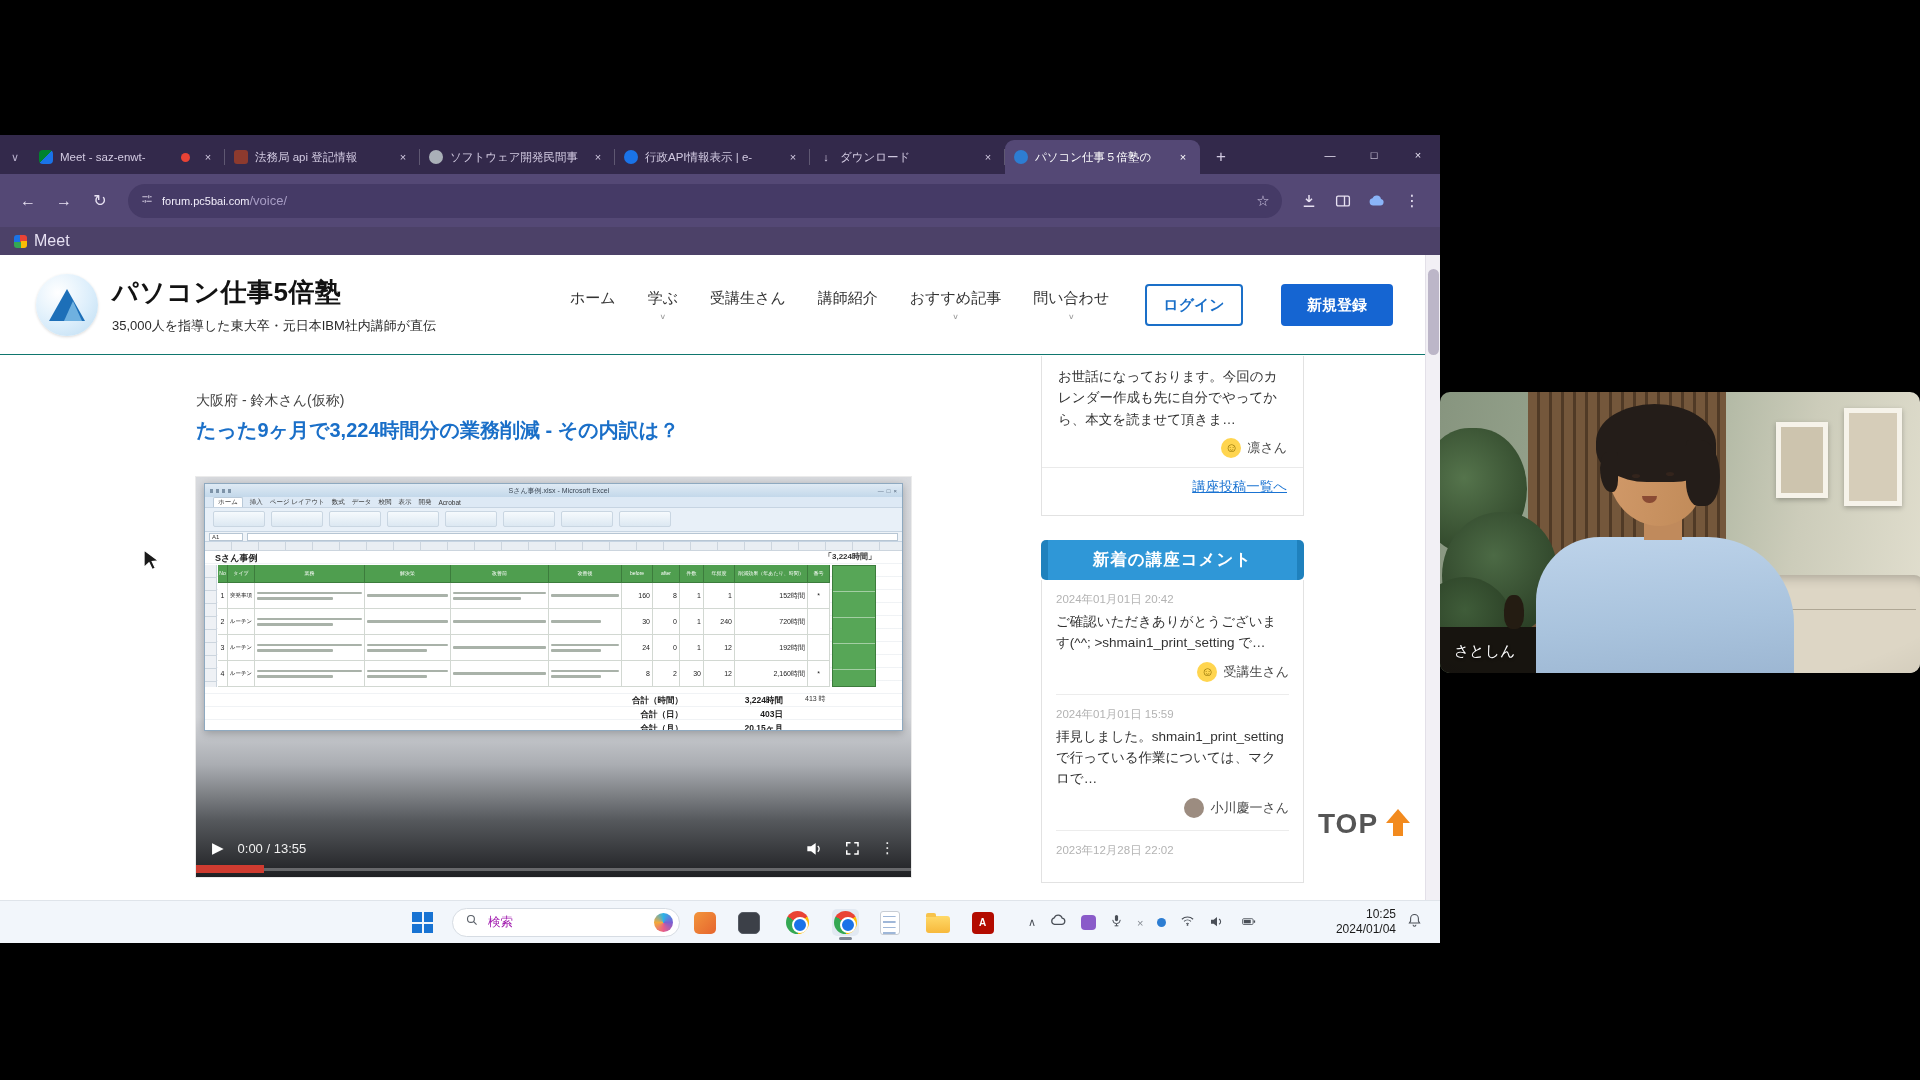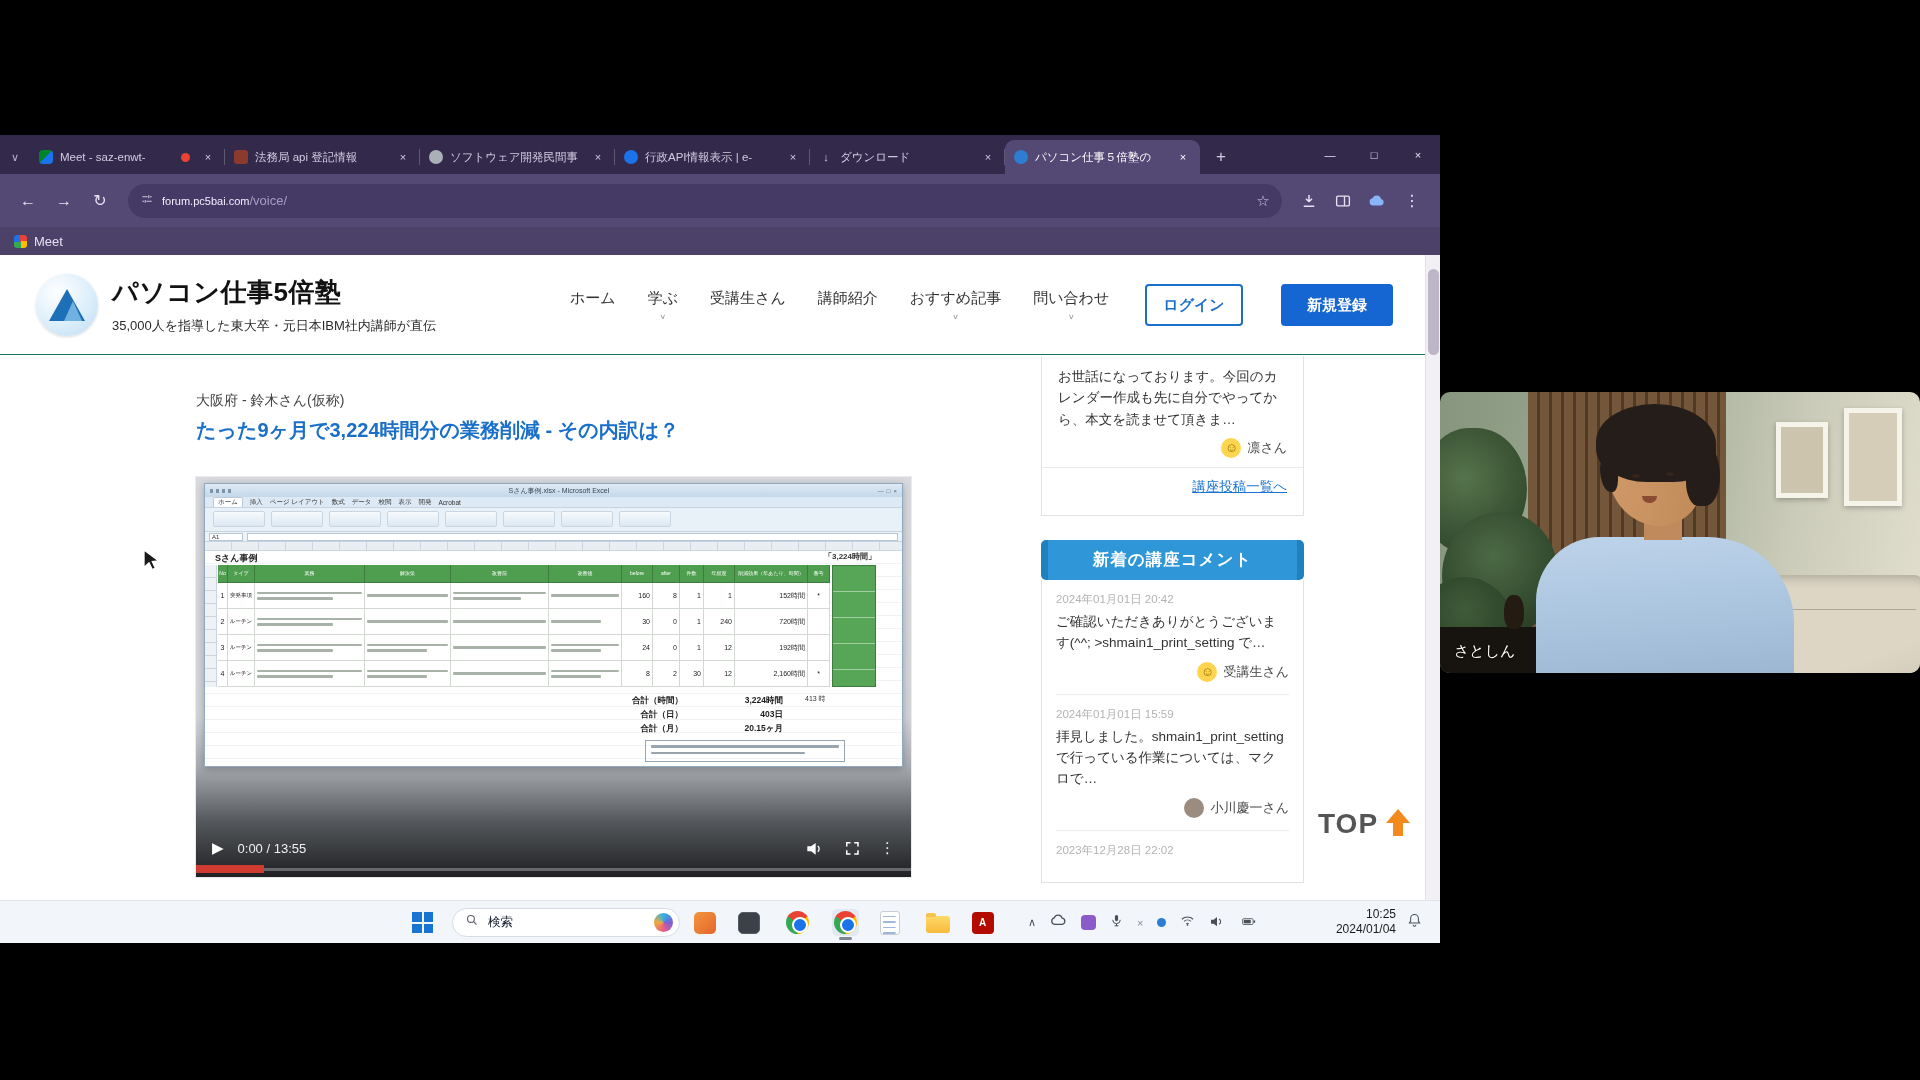--- a/index.html
+++ b/index.html
@@ -38,21 +38,21 @@
   .urlpill{flex:1;height:34px;background:#453a66;border-radius:17px;display:flex;align-items:center;padding:0 6px 0 12px;margin:0 8px;min-width:0;}
   .urlpill .host{color:#f2eefb;font-size:11px;margin-left:8px;}
   .urlpill .path{color:#a79dc4;font-size:13px;}
   .pillspacer{flex:1;}
   .star{width:26px;height:26px;display:flex;align-items:center;justify-content:center;color:#cfc6e2;font-size:15px;}
   .tbico{width:30px;height:30px;display:flex;align-items:center;justify-content:center;flex:none;}
 
   
   .bmbar{position:absolute;left:0;top:92px;width:100%;height:28px;background:#4c4168;display:flex;align-items:center;padding-left:14px;gap:7px;}
   .bmico{width:13px;height:13px;border-radius:3px;background:conic-gradient(#ea4335 0 25%,#fbbc05 0 50%,#34a853 0 75%,#1a73e8 0);}
-  .bmlabel{color:#e6e0f2;font-size:13px;}
+  .bmlabel{color:#e6e0f2;font-size:16px;}
 
   
   .pageview{position:absolute;left:0;top:120px;width:100%;height:645px;background:#fff;overflow:hidden;}
   .sitehead{position:absolute;left:0;top:0;width:100%;height:100px;background:#fff;border-bottom:1px solid #0f766e;}
   .logo{position:absolute;left:36px;top:19px;width:62px;height:62px;border-radius:50%;background:radial-gradient(circle at 35% 30%,#fff 0%,#dceefb 55%,#bcdcf2 100%);box-shadow:0 1px 3px rgba(0,0,0,.15);}
   .logo-tri{position:absolute;left:13px;top:15px;width:0;height:0;border-left:18px solid transparent;border-right:18px solid transparent;border-bottom:32px solid #1d6fb8;}
   .logo-tri2{position:absolute;left:28px;top:27px;width:0;height:0;border-left:9px solid transparent;border-right:9px solid transparent;border-bottom:20px solid #6fb1e0;}
   .titleblock{position:absolute;left:112px;top:20px;}
   .sitetitle{font-size:26px;font-weight:bold;color:#121212;letter-spacing:.5px;}
   .sitesub{font-size:13px;color:#2a2a2a;margin-top:7px;}
@@ -74,21 +74,21 @@
   .vplay{color:#fff;font-size:15px;}
   .vtime{color:#f0f0f0;font-size:13px;}
   .vspacer{flex:1;}
   .vico{width:24px;height:24px;display:flex;align-items:center;justify-content:center;}
   .vdots{color:#e8e8e8;font-size:15px;margin-left:2px;}
   .vprog{position:absolute;left:0;bottom:4px;width:100%;height:8px;}
   .vprog-red{position:absolute;left:0;bottom:0;width:9.5%;height:8px;background:#cf3b30;}
   .vprog-track{position:absolute;left:9.5%;right:0;bottom:2.5px;height:3px;background:rgba(255,255,255,.30);}
 
   
-  .xlwin{position:absolute;left:8px;top:6px;width:699px;height:284px;background:#fff;border:1px solid #8ea9c0;box-shadow:0 2px 8px rgba(0,0,0,.25);}
+  .xlwin{position:absolute;left:8px;top:6px;width:699px;height:248px;background:#fff;border:1px solid #8ea9c0;box-shadow:0 2px 8px rgba(0,0,0,.25);}
   .xl-title{height:13px;background:linear-gradient(#dfeaf4,#c3d8ea);display:flex;align-items:center;padding:0 5px;font-size:7px;color:#3a4654;}
   .xl-tdots{width:22px;height:4px;background:repeating-linear-gradient(90deg,#7d93a8 0 3px,transparent 3px 6px);margin-right:8px;}
   .xl-ttext{flex:1;text-align:center;overflow:hidden;white-space:nowrap;}
   .xl-wbtns{display:flex;gap:3px;font-size:6px;color:#51647a;}
   .xl-ribtabs{height:11px;background:#dde9f5;display:flex;align-items:center;gap:7px;padding:0 8px;font-size:6.5px;color:#333;border-bottom:1px solid #c6d4e2;overflow:hidden;white-space:nowrap;}
   .xl-rtab.first{background:#fff;border:1px solid #b9c9d8;border-bottom:none;border-radius:2px 2px 0 0;padding:0 4px;}
   .xl-ribbon{height:24px;background:#e8f0f8;border-bottom:1px solid #c6d4e2;display:flex;gap:6px;padding:3px 8px;}
   .xl-ribbon i{width:52px;height:16px;background:linear-gradient(#f6fafd,#dce8f2);border:1px solid #c9d6e2;border-radius:2px;}
   .xl-formula{height:10px;background:#eef3f8;border-bottom:1px solid #c6d4e2;display:flex;align-items:center;padding:1px 4px;gap:4px;}
   .xl-ref{width:34px;height:8px;background:#fff;border:1px solid #b7c6d4;font-size:6px;color:#333;padding-left:2px;line-height:7px;}
@@ -146,21 +146,21 @@
 
   
   .sbtrack{position:absolute;right:0;top:0;width:15px;height:645px;background:#f2f0f5;border-left:1px solid #e3e0e8;}
   .sbthumb{position:absolute;left:2px;top:14px;width:11px;height:86px;background:#bcb6c8;border-radius:6px;}
 
   
   .taskbar{position:absolute;left:0;top:765px;width:100%;height:43px;background:#f2f6fb;border-top:1px solid #dfe4ea;}
   .tb-start{position:absolute;left:412px;top:11px;width:21px;height:21px;display:grid;grid-template-columns:9.5px 9.5px;grid-template-rows:9.5px 9.5px;gap:2px;}
   .tb-start i{background:#1873d3;}
   .tb-search{position:absolute;left:452px;top:7px;width:228px;height:29px;background:#fff;border:1px solid #d6dce3;border-radius:15px;display:flex;align-items:center;padding:0 6px 0 12px;gap:8px;}
-  .tb-search .ph{font-size:12.5px;color:#0f172a;flex:1;}
+  .tb-search .ph{font-size:12.5px;color:#a21caf;flex:1;}
   .tb-bing{width:19px;height:19px;border-radius:50%;background:conic-gradient(#2bb3e8,#7c5fd3,#e85d8a,#f2a93b,#2bb3e8);}
   .tb-app{position:absolute;top:8px;width:27px;height:27px;display:flex;align-items:center;justify-content:center;border-radius:5px;}
   .tb-app.active{background:#e2e9f2;}
   .tb-app.active::after{content:"";position:absolute;bottom:-4px;left:7px;width:13px;height:3px;background:#7d8694;border-radius:2px;}
   .ico-orange{width:22px;height:22px;border-radius:5px;background:linear-gradient(135deg,#f2953c,#e6652e);}
   .ico-darkwin{width:22px;height:22px;border-radius:5px;background:#3c4048;border:1px solid #565b64;}
   .chromeico{width:23px;height:23px;border-radius:50%;background:conic-gradient(from -60deg,#ea4335 0 120deg,#fbbc05 0 240deg,#34a853 0 360deg);position:relative;}
   .chromeico::after{content:"";position:absolute;left:5.5px;top:5.5px;width:12px;height:12px;border-radius:50%;background:#1a73e8;border:2px solid #fff;}
   .ico-note{width:20px;height:24px;background:#fff;border:1px solid #c8cdd4;border-radius:3px;background-image:repeating-linear-gradient(180deg,transparent 0 4px,#9fb7d8 4px 5.5px);background-size:70% 100%;background-repeat:no-repeat;background-position:center;}
   .ico-folder{width:24px;height:17px;background:linear-gradient(#ffd968,#f7b93c);border-radius:2px 3px 3px 3px;position:relative;margin-top:4px;}

